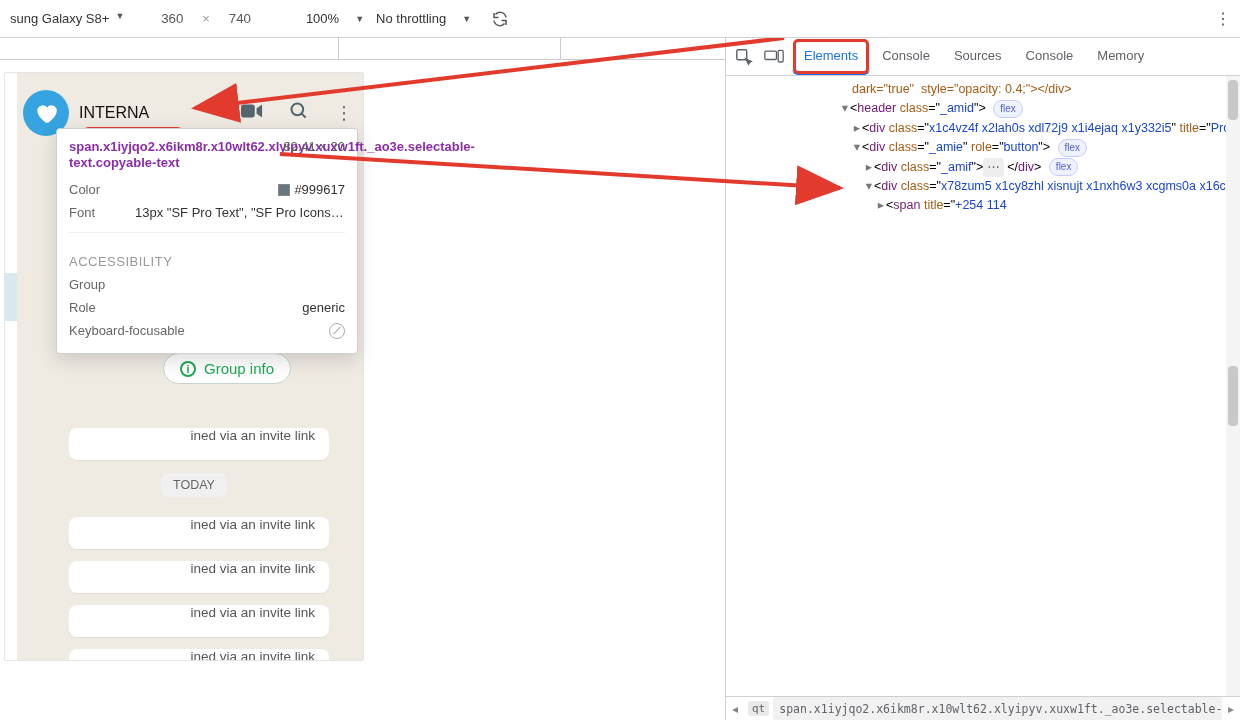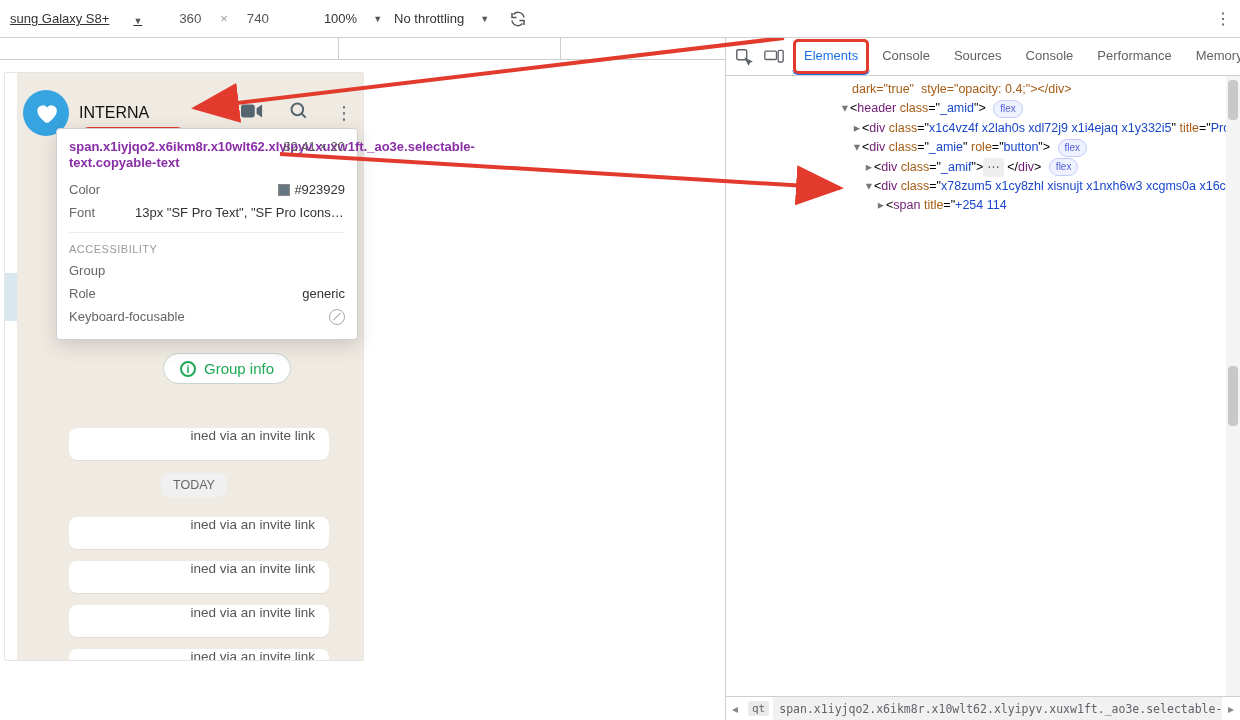--- a/index.html
+++ b/index.html
@@ -1,20 +1,20 @@
 <!DOCTYPE html>
 <html><head>
 <meta charset="utf-8">
 <style>
   * { box-sizing: border-box; margin: 0; padding: 0; font-family: -apple-system, BlinkMacSystemFont, "Segoe UI", Arial, sans-serif; }
   html, body { width: 1240px; height: 720px; overflow: hidden; background:#fff; }
 
   
   .devicebar { height:38px; border-bottom:1px solid #d0d0d0; display:flex; align-items:center; padding:0 4px; font-size:13px; color:#333; position:relative; }
-  .devicebar .device-select{ padding:4px 6px; display:flex; align-items:flex-end; gap:24px; cursor:pointer;text-decoration:underline;}
+  .devicebar .device-select{ padding:4px 6px; display:flex; align-items:flex-start; gap:6px; cursor:pointer;}
   .devicebar .tri{ font-size:9px; color:#555;}
   .devicebar .dim-input{ width:48px; border:none; text-align:center; color:#555; background:transparent;}
   .devicebar .x{ color:#999; margin:0 6px;}
   .devicebar .spacer{ width:18px;}
   .devicebar .zoom,.devicebar .throttle{ display:flex; align-items:center; gap:16px; padding:4px 6px; cursor:pointer; color:#333;}
   .devicebar .rotate{ margin-left:12px; width:22px; height:22px; display:flex; align-items:center; justify-content:center; cursor:pointer; color:#555;}
   .devicebar .kebab{ margin-left:auto; width:26px; text-align:center; font-size:16px; color:#555; cursor:pointer;}
 
   
   .main { display:flex; height:calc(720px - 38px); }
@@ -44,21 +44,21 @@
 
   
   .tooltip{ position:absolute; left:56px; top:90px; width:302px; background:#fff; border:1px solid #cfcfcf; border-radius:4px; box-shadow:0 6px 20px rgba(0,0,0,.15); padding:10px 12px 10px; font-size:13px;}
   .tooltip .sel{ color:#8a2ea8; font-weight:600; line-height:1.25; float:left; width:210px;}
   .tooltip .dims{ float:right; color:#606060;}
   .tooltip .clr{ clear:both; height:6px;}
   .tooltip .row{ display:flex; justify-content:space-between; padding:4px 0; color:#333;}
   .tooltip .row .lab{ color:#666;}
   .tooltip .swatch{ display:inline-block; width:12px; height:12px; background:#667781; border:1px solid #888; vertical-align:middle; margin-right:4px;}
   .tooltip .font-val{ color:#333; max-width:210px; overflow:hidden; white-space:nowrap; text-overflow:ellipsis;}
-  .tooltip .sect{ font-size:11px; color:#999; letter-spacing:.5px; margin:8px 0 4px; border-top:1px solid #eee; padding-top:10px;}
+  .tooltip .sect{ font-size:13px; color:#999; letter-spacing:.5px; margin:8px 0 4px; border-top:1px solid #eee; padding-top:21px;}
   .tooltip .no{ width:16px;height:16px;border:1.6px solid #aaa;border-radius:50%;position:relative;}
   .tooltip .no::after{content:"";position:absolute;left:2px;top:6px;width:10px;border-top:1.6px solid #aaa;transform:rotate(-45deg);}
 
   
   .arrows{ position:absolute; inset:0; pointer-events:none; }
 
   
   .devtools{ flex:1; display:flex; flex-direction:column; min-width:0;}
   .tabsrow{ height:38px; border-bottom:1px solid #d0d0d0; display:flex; align-items:stretch; position:relative;}
   .tabs-left{ display:flex; align-items:center; gap:10px; padding:0 8px;}
@@ -180,21 +180,21 @@
         </div>
 
     </div>
 
     <div class="tooltip">
       <div class="sel">span.x1iyjqo2.x6ikm8r.x10wlt62.xlyipyv.xuxw1ft._ao3e.selectable-text.copyable-text</div>
       <div class="dims">82.41 × 20</div>
       <div class="clr"></div>
       <div class="row">
           <span class="lab">Color</span>
-          <span><span class="swatch"></span><span>#923929</span></span>
+          <span><span class="swatch"></span><span>#999617</span></span>
         </div>
       <div class="row">
           <span class="lab">Font</span>
           <span class="font-val">13px "SF Pro Text", "SF Pro Icons", system…</span>
         </div>
       <div class="sect">ACCESSIBILITY</div>
       <div class="row">
           <span class="lab">Group</span>
           <span></span>
         </div>
@@ -233,21 +233,20 @@
               <rect x="1" y="2" width="14" height="10" rx="1.5"></rect>
               <rect x="17" y="1" width="6" height="14" rx="1.5"></rect>
             </svg>
         </div>
       </div>
       <div class="tabbar">
         <div class="tab active outlined">Elements</div>
         <div class="tab">Console</div>
         <div class="tab">Sources</div>
         <div class="tab">Console</div>
-        <div class="tab">Performance</div>
         <div class="tab">Memory</div>
 
       </div>
     </div>
 
     <div class="dom">
 <div class="ln ind2"><span class="attr">dark="true"  style="opacity: 0.4;"&gt;&lt;/div&gt;</span></div>
 <div class="ln ind1"><span class="caret">▾</span>&lt;<span class="tag">header</span> <span class="attr">class</span>="<span class="val">_amid</span>"&gt; <span class="pill">flex</span></div>
 <div class="ln ind2"><span class="caret">▸</span>&lt;<span class="tag">div</span> <span class="attr">class</span>="<span class="val">x1c4vz4f x2lah0s xdl72j9 x1i4ejaq x1y332i5</span>" <span class="attr">title</span>="<span class="val">Profile details</span>" =""&gt; &lt;/&gt;</div>
 <div class="ln ind2"><span class="caret">▾</span>&lt;<span class="tag">div</span> <span class="attr">class</span>="<span class="val">_amie</span>" <span class="attr">role</span>="<span class="val">button</span>"&gt; <span class="pill">flex</span></div>

